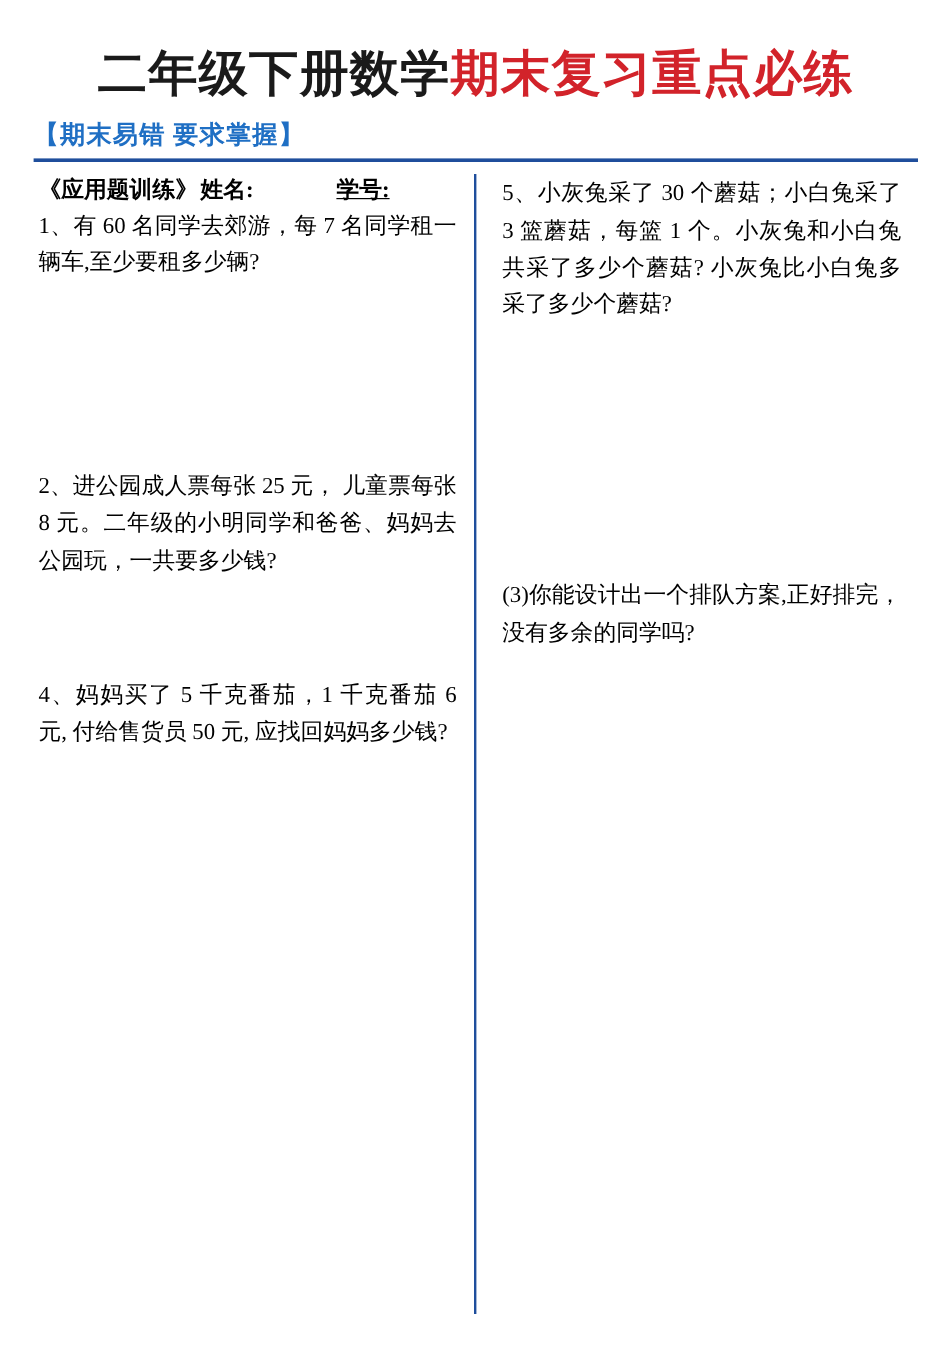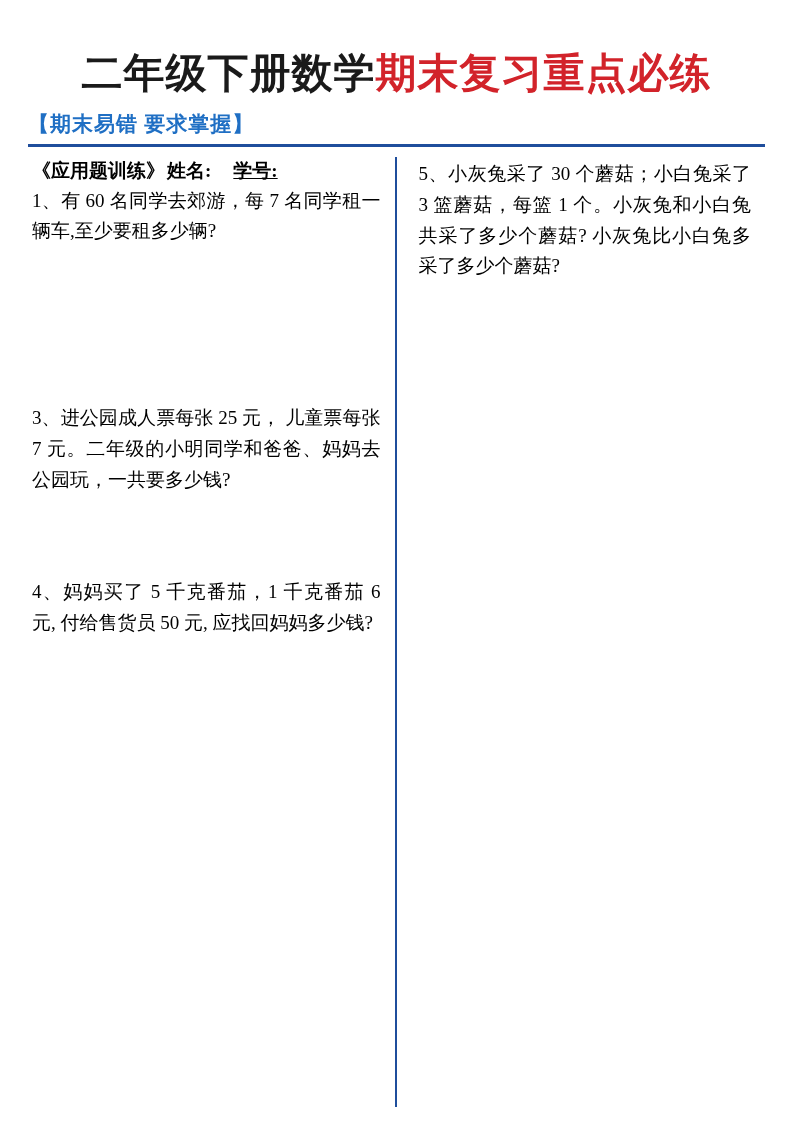--- a/index.html
+++ b/index.html
@@ -12,21 +12,21 @@
     background: #ffffff;
     font-family: "Liberation Serif", serif;
     color: #000000;
     overflow: hidden;
   }
   .page {
     position: relative;
     width: 793px;
     height: 920px;
     box-sizing: border-box;
-    padding: 12px 28px;
+    padding: 0 28px;
   }
   
   .title-row {
     display: flex;
     justify-content: center;
     align-items: baseline;
     padding-top: 34px;
     white-space: nowrap;
   }
   .title-black {
@@ -80,21 +80,21 @@
     line-height: 1.5;
     white-space: nowrap;
   }
   .heading-line .seg-title {
     font-size: 19px;
   }
   .heading-line .seg-name {
     margin-left: 2px;
   }
   .heading-line .seg-id {
-    margin-left: 22px;
+    margin-left: 69px;
     text-decoration: underline;
   }
   .q {
     font-size: 19px;
     line-height: 1.62;
     text-align: justify;
     margin: 0;
   }
   .gap-a { height: 74px; }
   .gap-b { height: 82px; }
@@ -125,38 +125,39 @@
 
       <div class="heading-line">
         <span class="seg-title">《应用题训练》</span><span class="seg-name">姓名:</span><span class="seg-id">学号:</span>
       </div>
 
       <p class="q">1、有 60 名同学去郊游，每 7 名同学租一辆车,至少要租多少辆?</p>
       <div class="gap-a"></div>
 
       <div class="gap-b"></div>
 
-      <p class="q">3、进公园成人票每张 25 元， 儿童票每张 7 元。二年级的小明同学和爸爸、妈妈去公园玩，一共要多少钱?</p>
+      <p class="q">2、进公园成人票每张 25 元， 儿童票每张 8 元。二年级的小明同学和爸爸、妈妈去公园玩，一共要多少钱?</p>
       <div class="gap-c"></div>
 
       <p class="q">4、妈妈买了 5 千克番茄，1 千克番茄 6 元, 付给售货员 50 元, 应找回妈妈多少钱?</p>
 
     </div>
 
     <div class="col col-right">
 
       <div class="spacer-top-right"></div>
 
       <p class="q">5、小灰兔采了 30 个蘑菇；小白兔采了 3 篮蘑菇，每篮 1 个。小灰兔和小白兔共采了多少个蘑菇? 小灰兔比小白兔多采了多少个蘑菇?</p>
       <div class="gap-r1"></div>
 
       <div class="gap-r2"></div>
 
       <div class="gap-r3"></div>
 
+      <p class="q">(3)你能设计出一个排队方案,正好排完，没有多余的同学吗?</p>
       <div class="gap-r4"></div>
 
 
     </div>
 
   </div>
 
 </div>
 
 </body></html>

